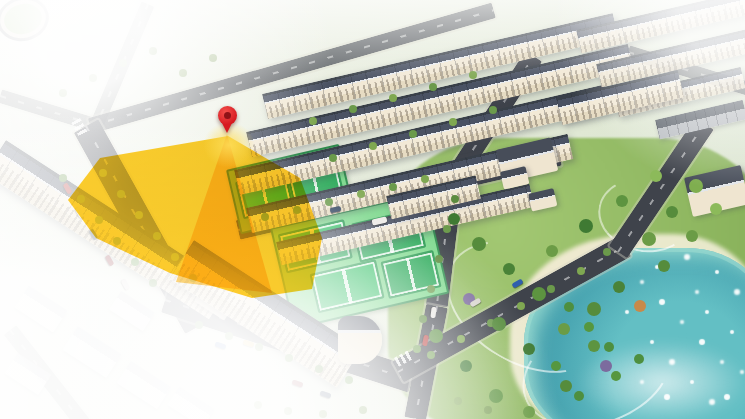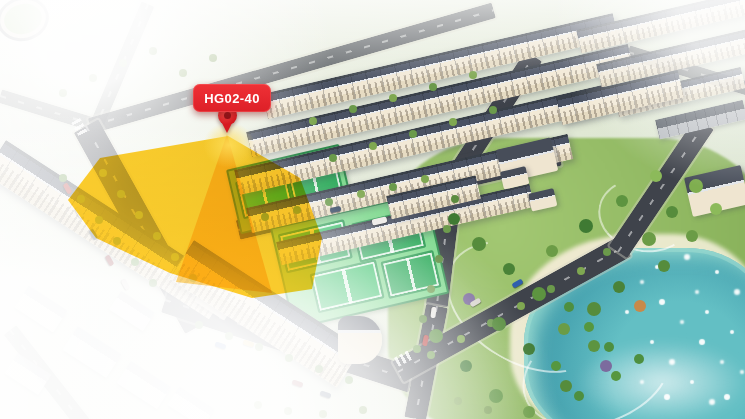--- a/index.html
+++ b/index.html
@@ -216,17 +216,14 @@
   <div class="abs hazeBL"></div>
 
   <div class="abs wedge"></div>
   <div class="abs beam"></div>
   <div class="abs glow"></div>
 
   <div class="abs pin">
     <div class="pinhead"></div>
     <div class="pintail"></div>
   </div>
-  <div class="abs badge">
-    <span>HG02-40</span>
-  </div>
 
 </div>
 
 </body></html>

